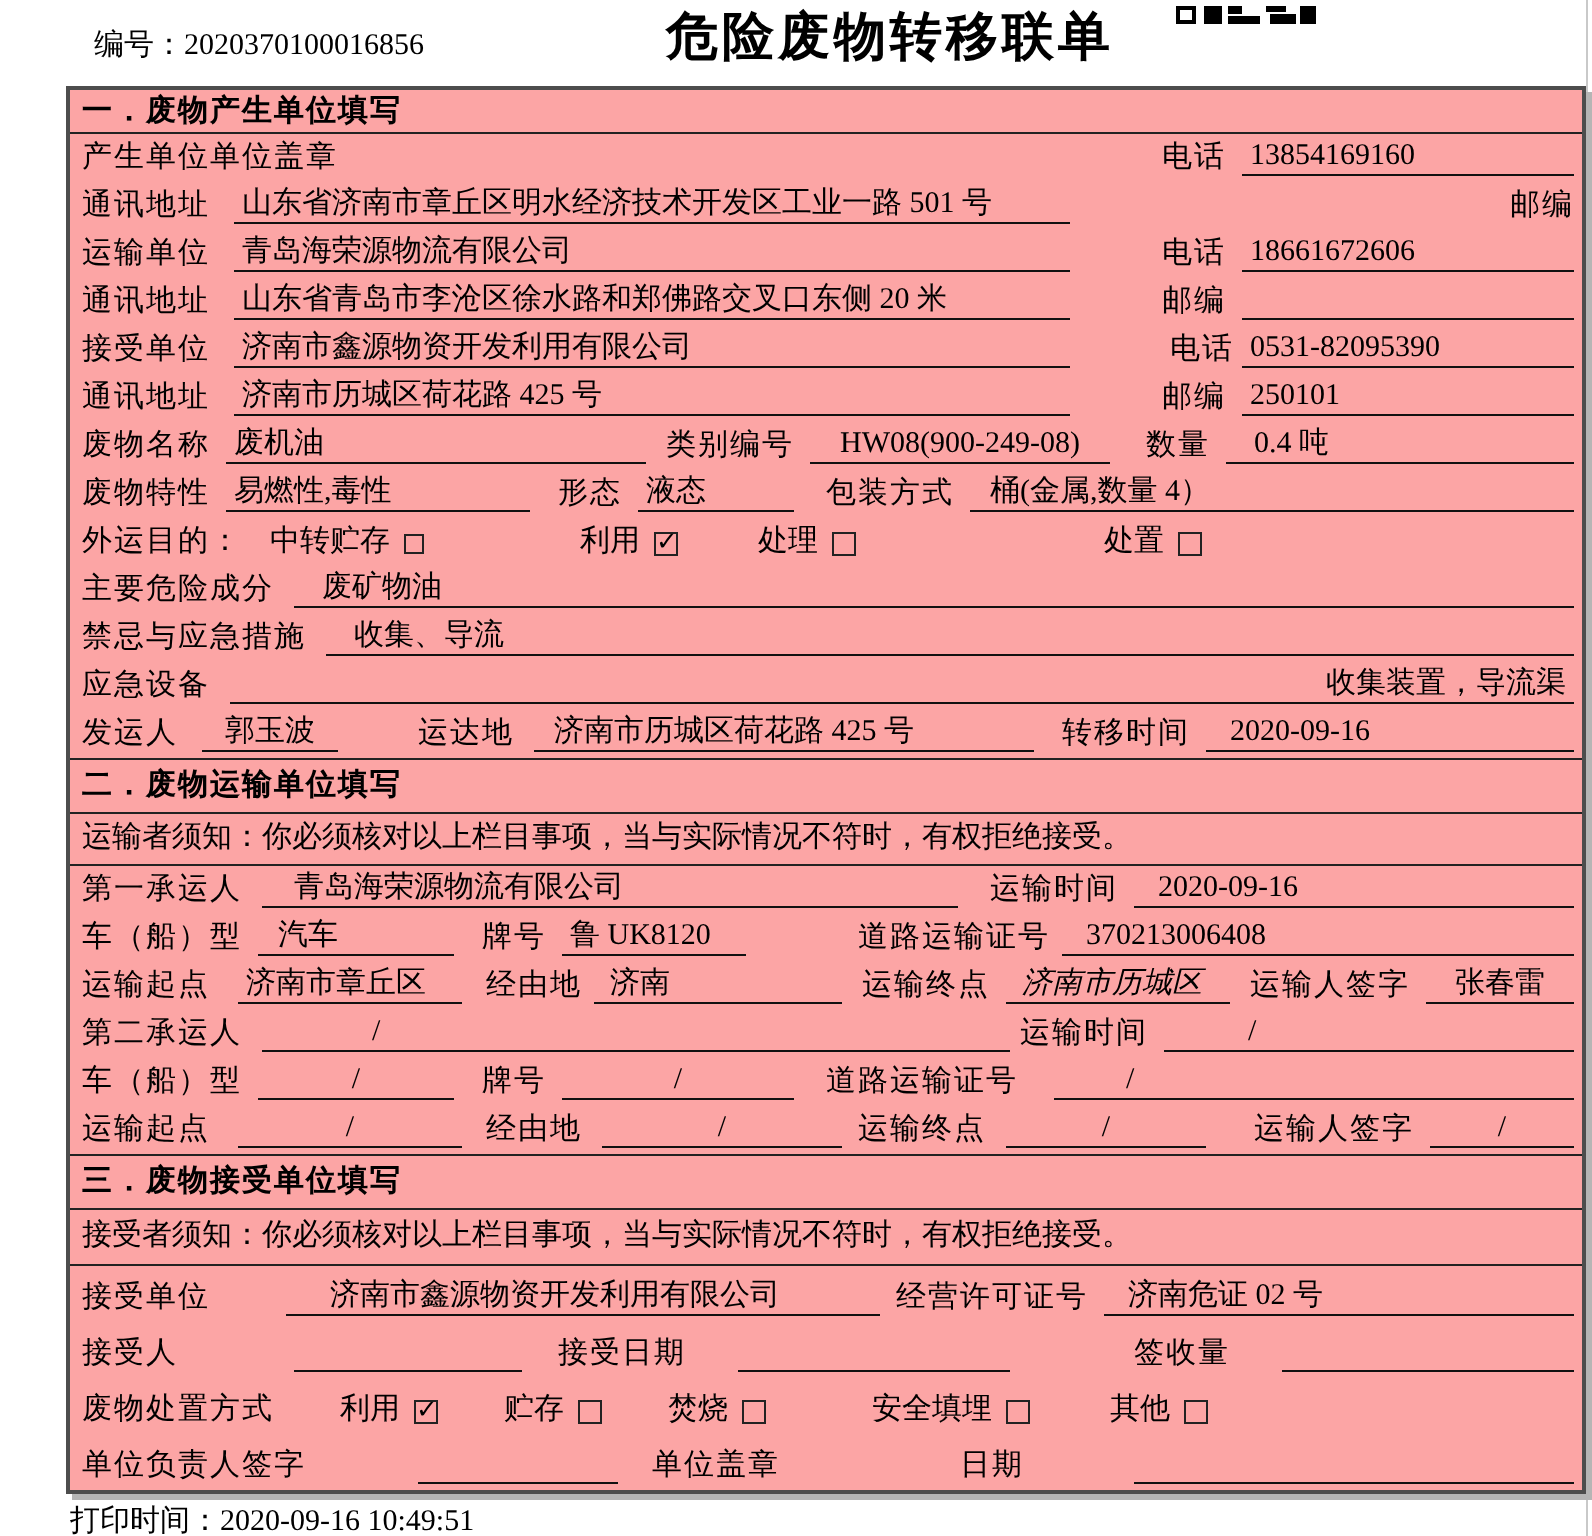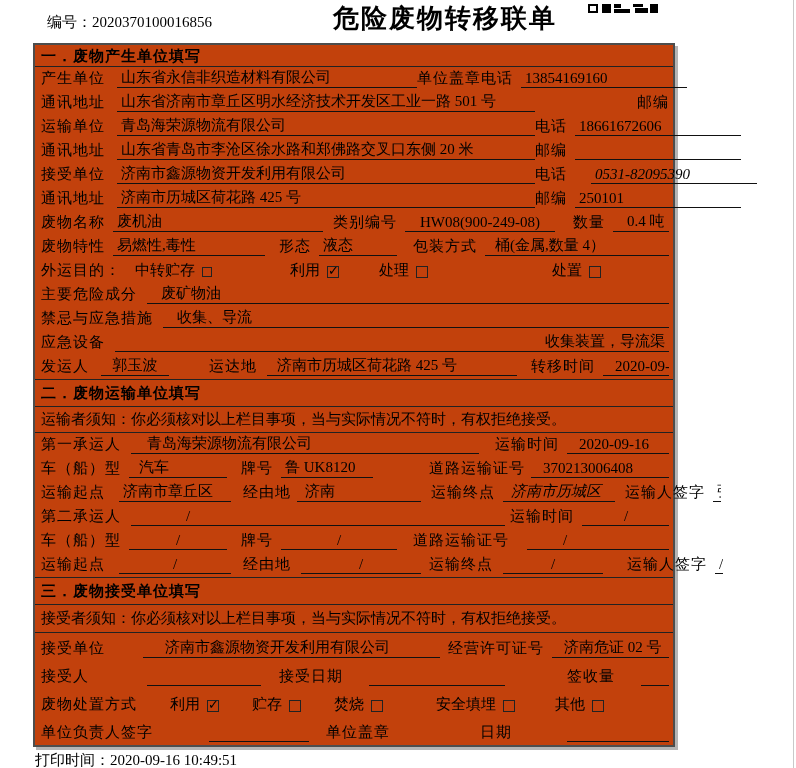--- a/index.html
+++ b/index.html
@@ -12,22 +12,22 @@
   
   .serial{position:absolute;left:47px;top:13px;white-space:nowrap;}
   .doc-title{
     position:absolute;left:333px;top:3px;font-size:26px;line-height:30px;
     font-weight:700;letter-spacing:2px;white-space:nowrap;
     font-family:"Liberation Sans","DejaVu Sans",sans-serif;
   }
   .qr{position:absolute;left:588px;top:0;}
   
   .form{
-    position:absolute;left:33px;top:43px;width:642px;box-sizing:border-box;
-    border:2px solid #4d4d4d;background:#c2410c;
+    position:absolute;left:33px;top:43px;width:760px;box-sizing:border-box;
+    border:2px solid #4d4d4d;background:#fca5a5;
     box-shadow:3px 3px 0 #b5b5b5;
   }
   .section+.section{border-top:1px solid #222;}
   .sec-heading{
     height:21px;line-height:21px;border-bottom:1px solid #222;
     padding-left:6px;font-weight:700;font-size:15px;letter-spacing:1px;
     font-family:"Liberation Sans","DejaVu Sans",sans-serif;
   }
   .section.s2 .sec-heading{height:26px;line-height:26px;}
   .section.s3 .sec-heading{height:26px;line-height:26px;}
@@ -85,21 +85,20 @@
   </svg>
 </span>
 
 <div class="form">
 
   <div class="section s1">
     <div class="sec-heading">一．废物产生单位填写</div>
 
     <div class="row">
       <span class="lbl">产生单位</span>
-      <span class="fill" style="margin-left:12px;width:300px;">山东省永信非织造材料有限公司</span>
       <span class="lbl">单位盖章</span>
       <span class="lbl ml-auto">电话</span>
       <span class="fill" style="margin-left:8px;width:166px;">13854169160</span>
     </div>
 
     <div class="row">
       <span class="lbl">通讯地址</span>
       <span class="fill" style="margin-left:12px;width:418px;">山东省济南市章丘区明水经济技术开发区工业一路 501 号</span>
       <span class="lbl ml-auto">邮编</span>
     </div>
@@ -115,21 +114,21 @@
       <span class="lbl">通讯地址</span>
       <span class="fill" style="margin-left:12px;width:418px;">山东省青岛市李沧区徐水路和郑佛路交叉口东侧 20 米</span>
       <span class="lbl ml-auto">邮编</span>
       <span class="fill" style="margin-left:8px;width:166px;"></span>
     </div>
 
     <div class="row">
       <span class="lbl">接受单位</span>
       <span class="fill" style="margin-left:12px;width:418px;">济南市鑫源物资开发利用有限公司</span>
       <span class="lbl ml-auto">电话</span>
-      <span class="fill" style="margin-left:24px;width:166px;font-style:italic;">0531-82095390</span>
+      <span class="fill" style="margin-left:4px;width:166px;">0531-82095390</span>
     </div>
 
     <div class="row">
       <span class="lbl">通讯地址</span>
       <span class="fill" style="margin-left:12px;width:418px;">济南市历城区荷花路 425 号</span>
       <span class="lbl ml-auto">邮编</span>
       <span class="fill" style="margin-left:8px;width:166px;">250101</span>
     </div>
 
     <div class="row">

